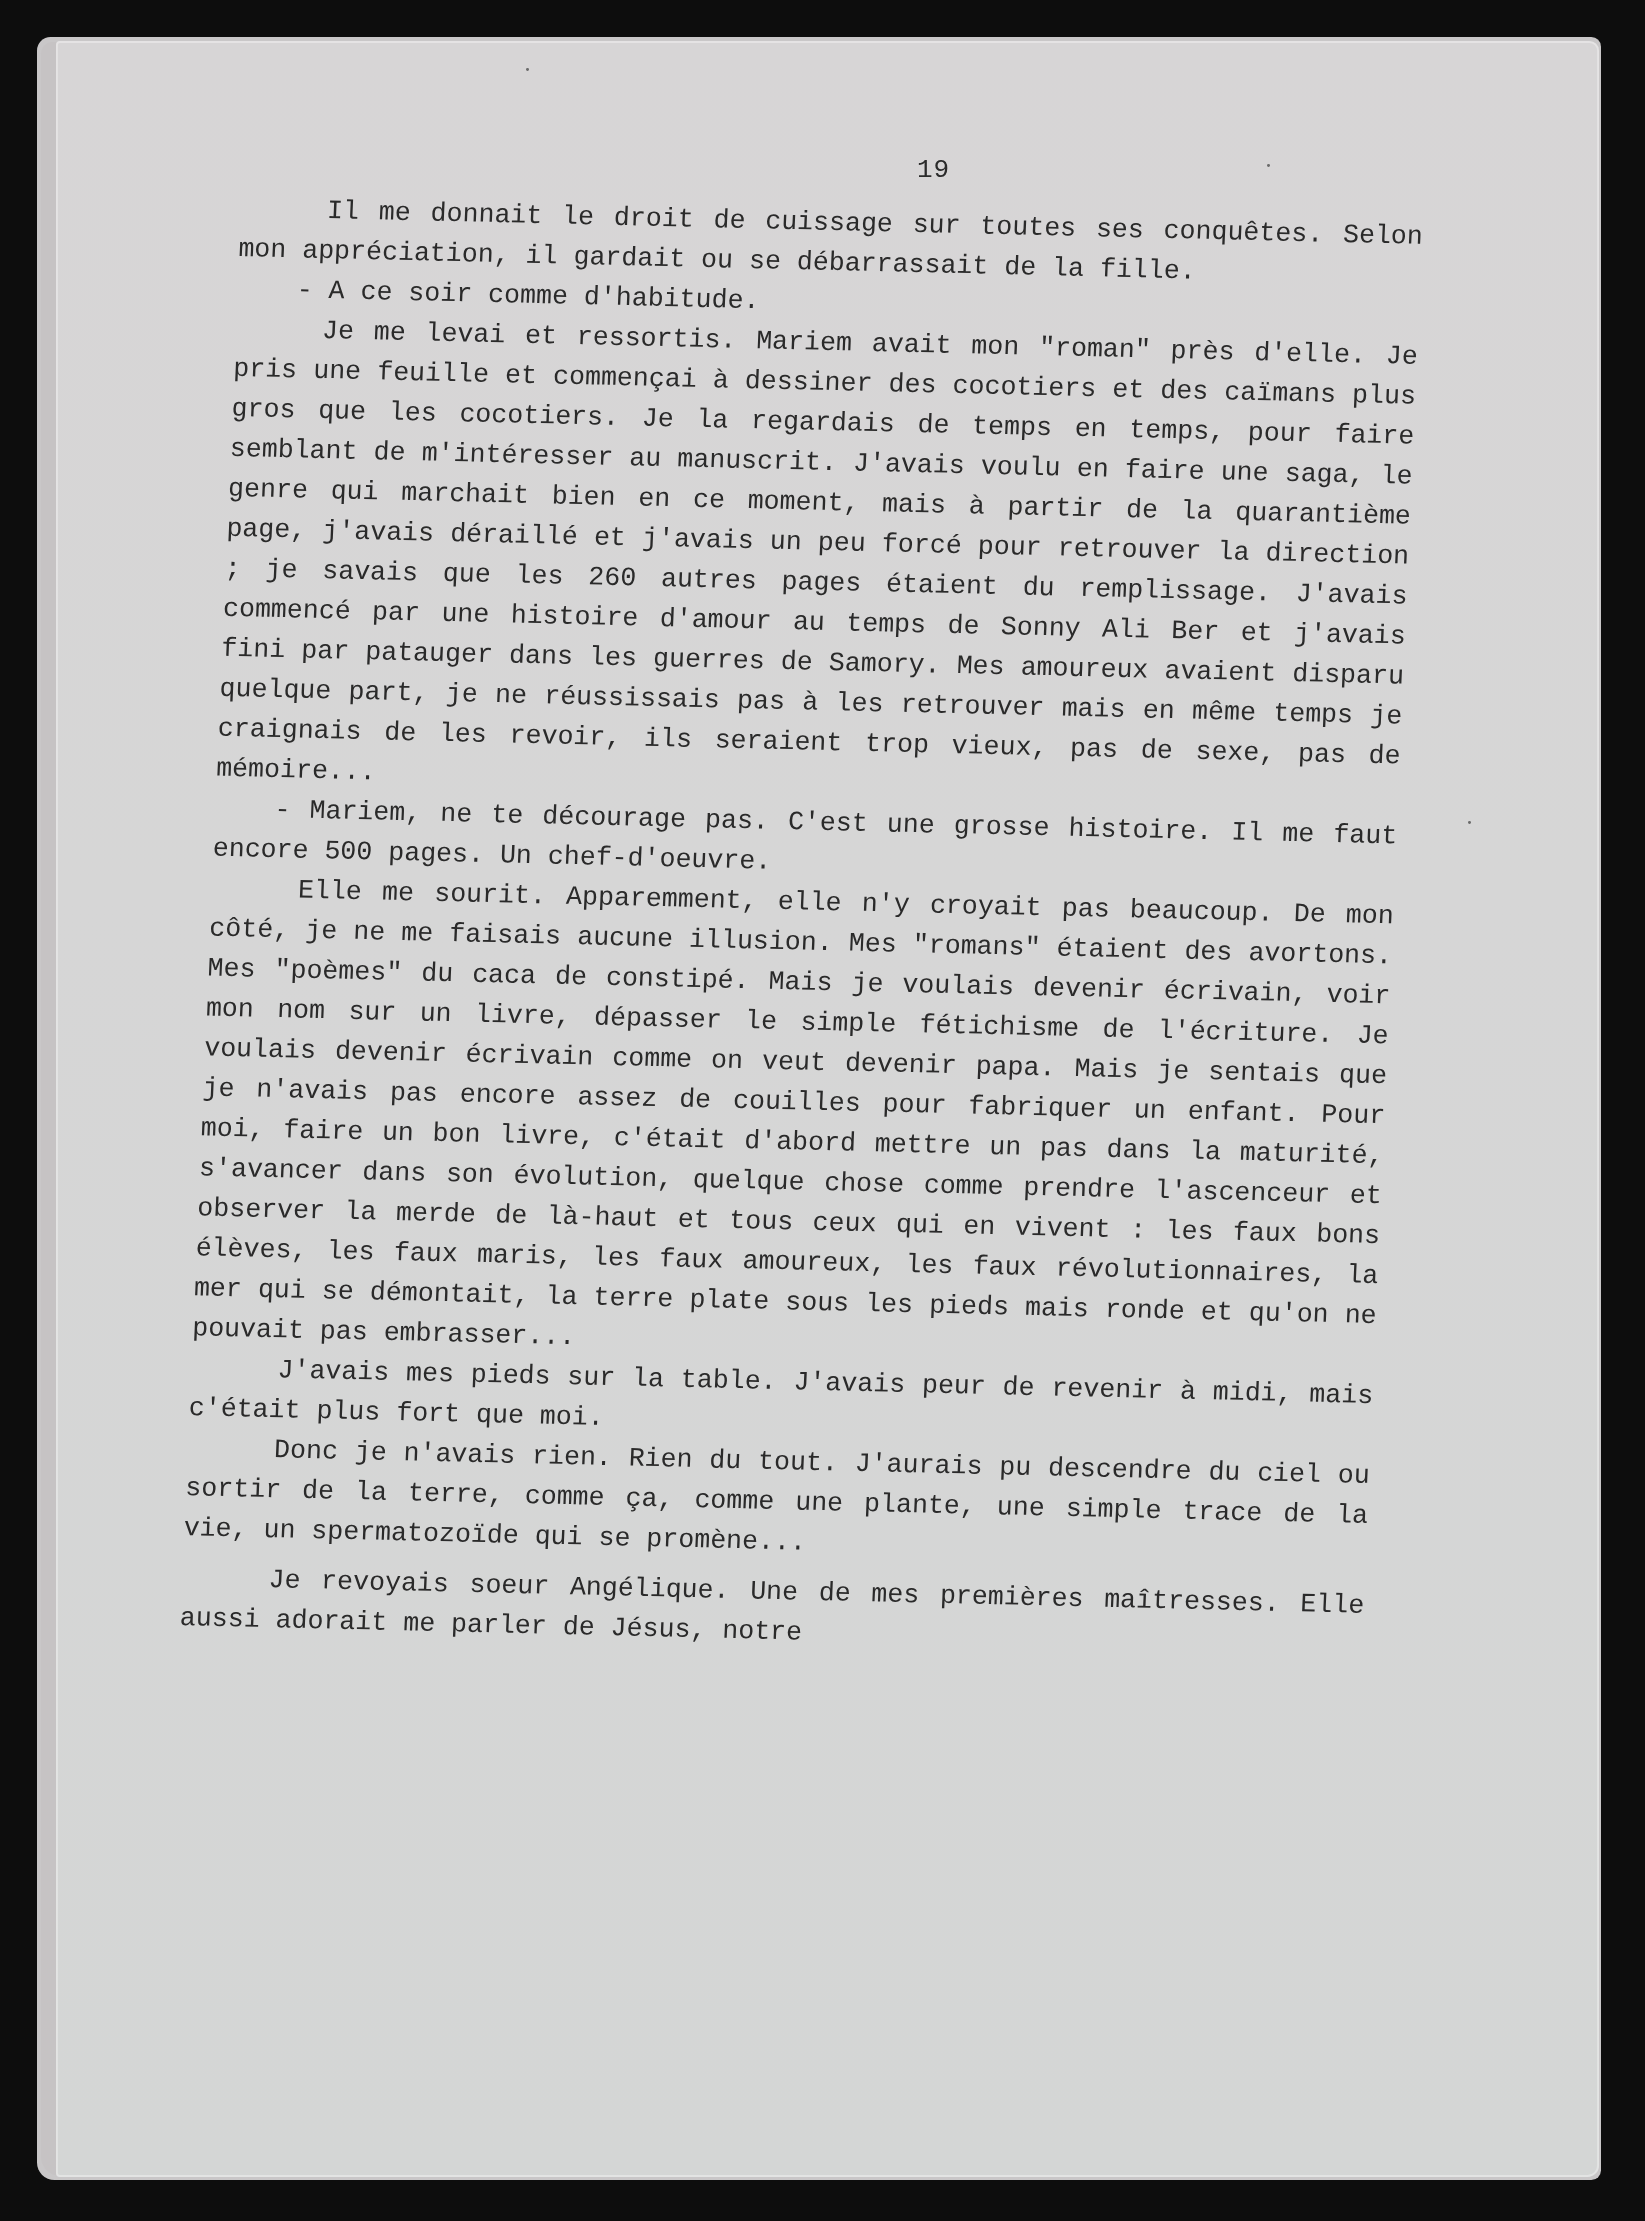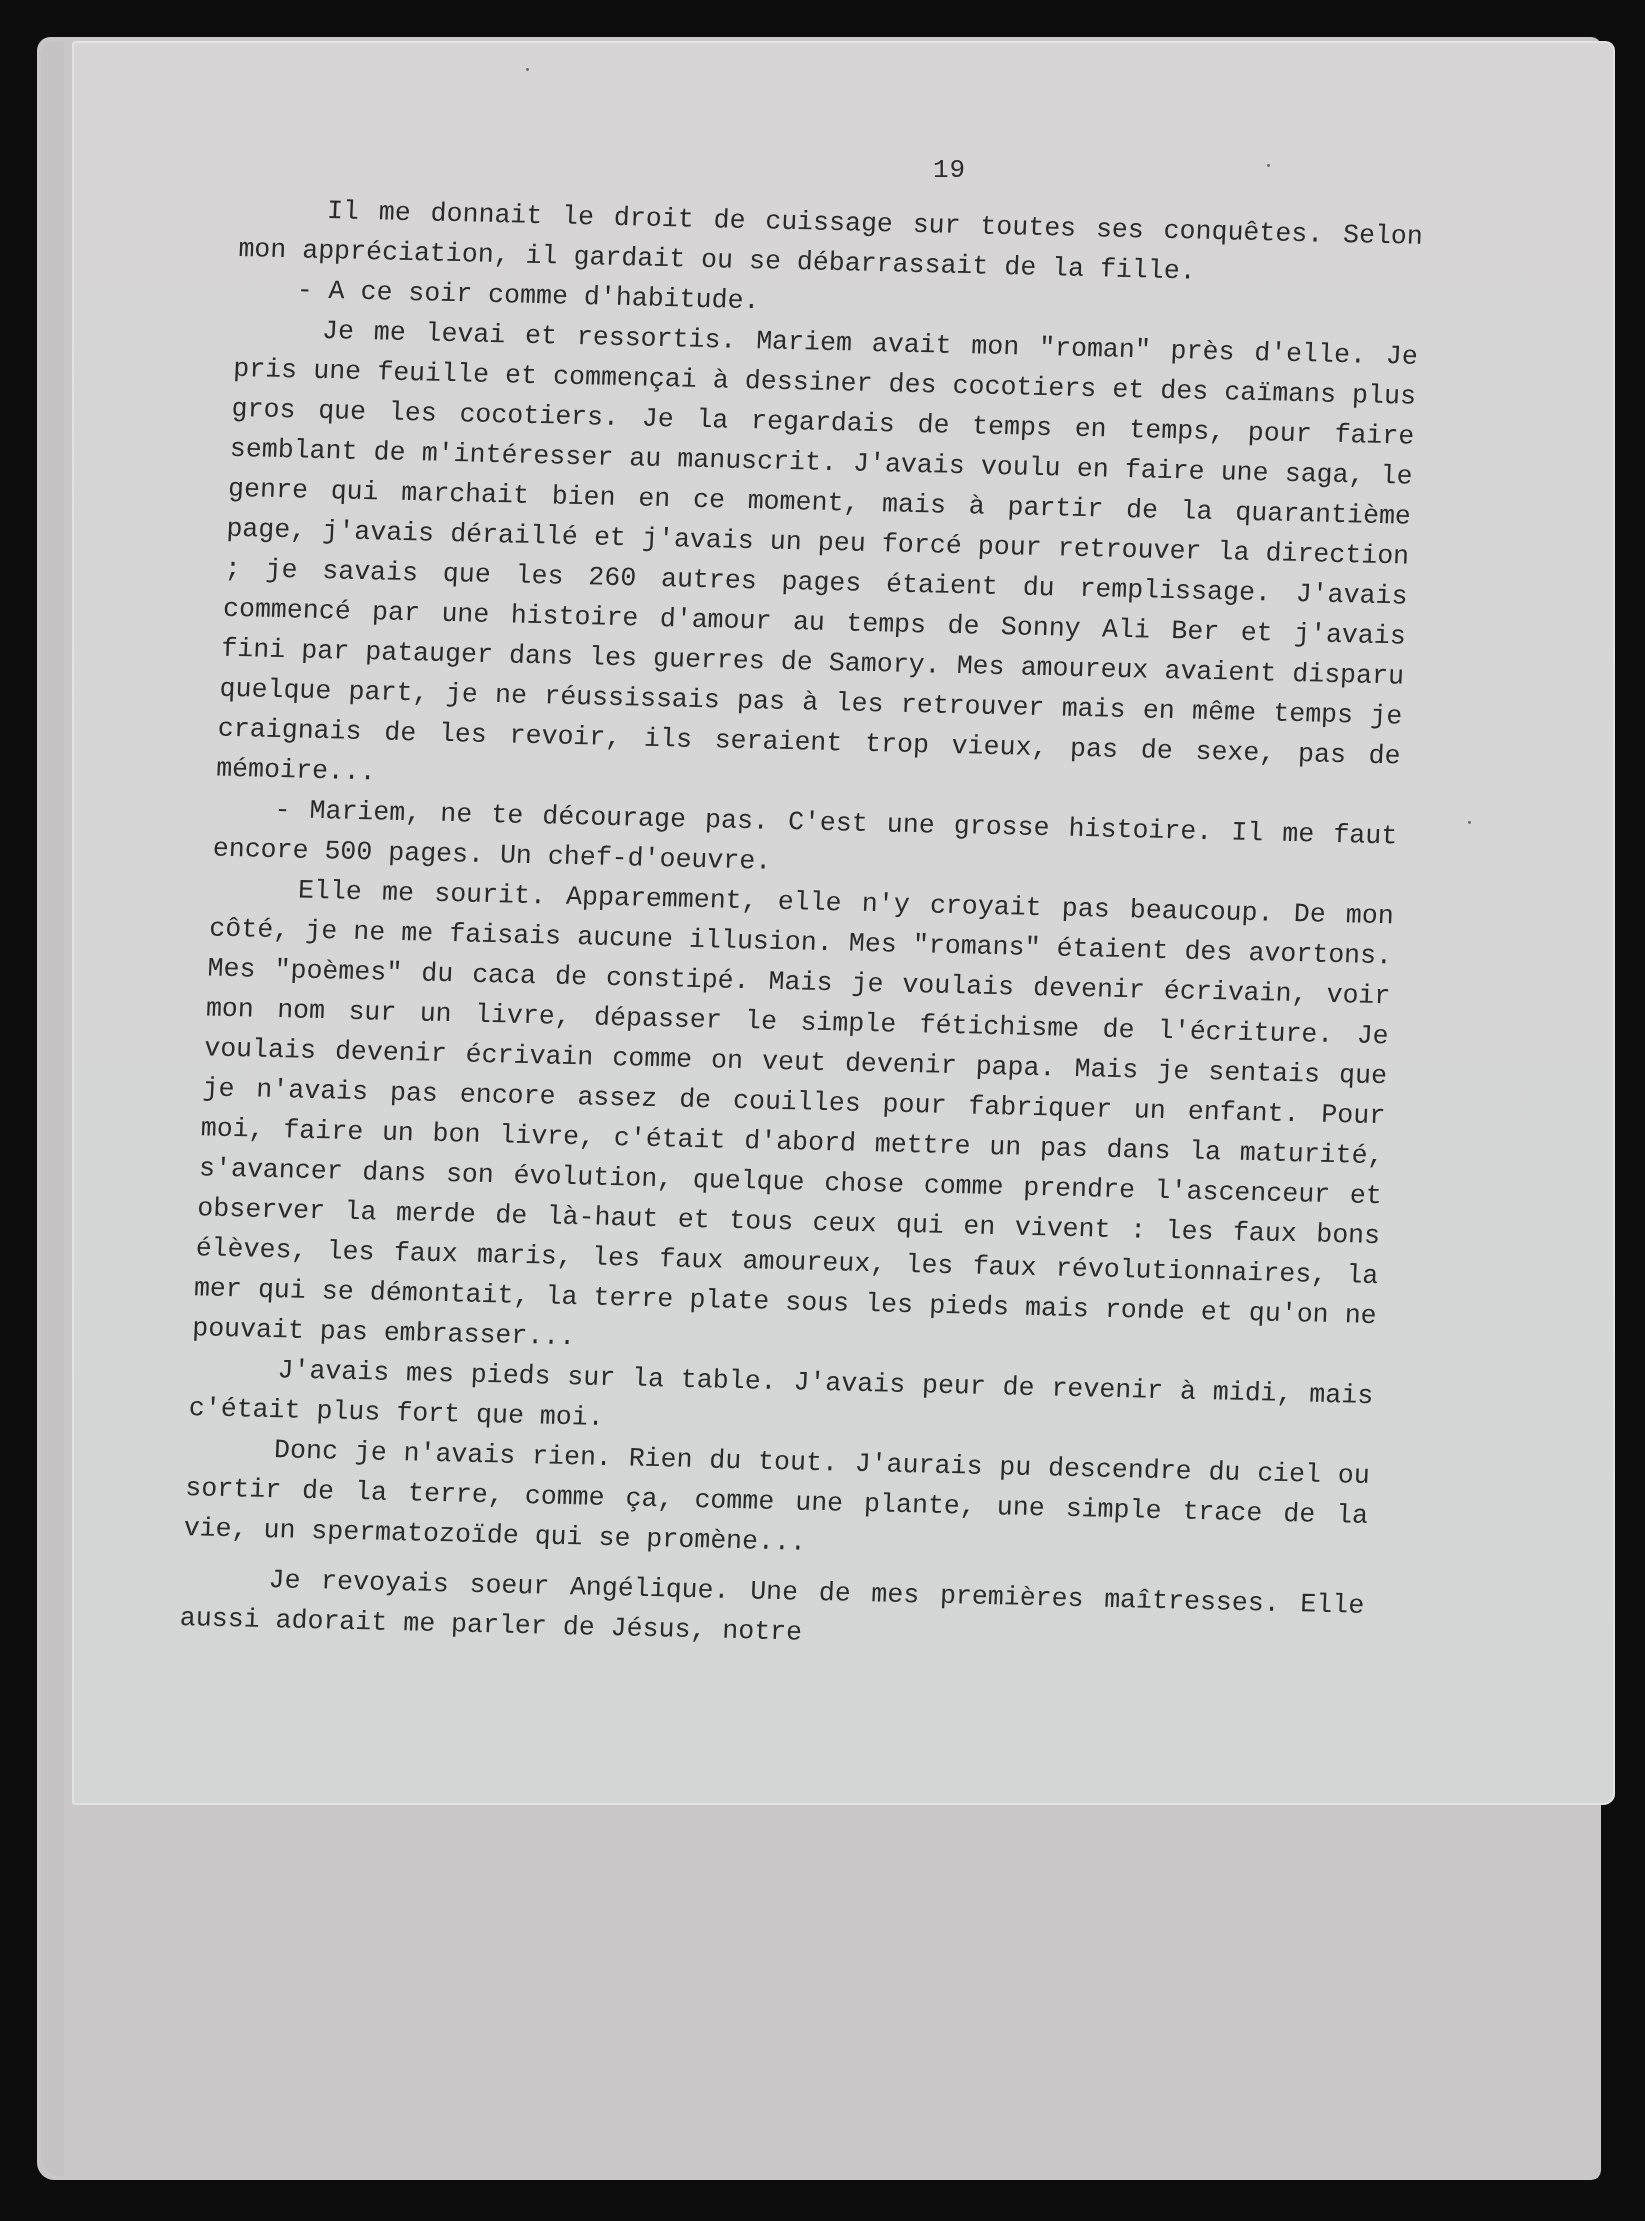--- a/index.html
+++ b/index.html
@@ -14,24 +14,24 @@
       position: absolute;
       left: 37px;
       top: 37px;
       width: 1564px;
       height: 2143px;
       background: #c9c7c8;
       border-radius: 13.5px 9.7px 9.7px 17.4px;
     }
     .page {
       position: absolute;
-      left: 72px;
+      left: 56px;
       top: 41px;
       width: 1543px;
-      height: 1764px;
+      height: 2136px;
       background: linear-gradient(180deg, #d7d5d6 0%, #d6d6d6 40%, #d4d6d5 100%);
       border-radius: 3.9px 9.7px 11.6px 3.9px;
       box-shadow: inset 0 0 0 1.9px rgba(255,255,255,0.35);
     }
     .page-edge-left {
       position: absolute;
       left: 41px;
       top: 42px;
       width: 23px;
       height: 2134px;

